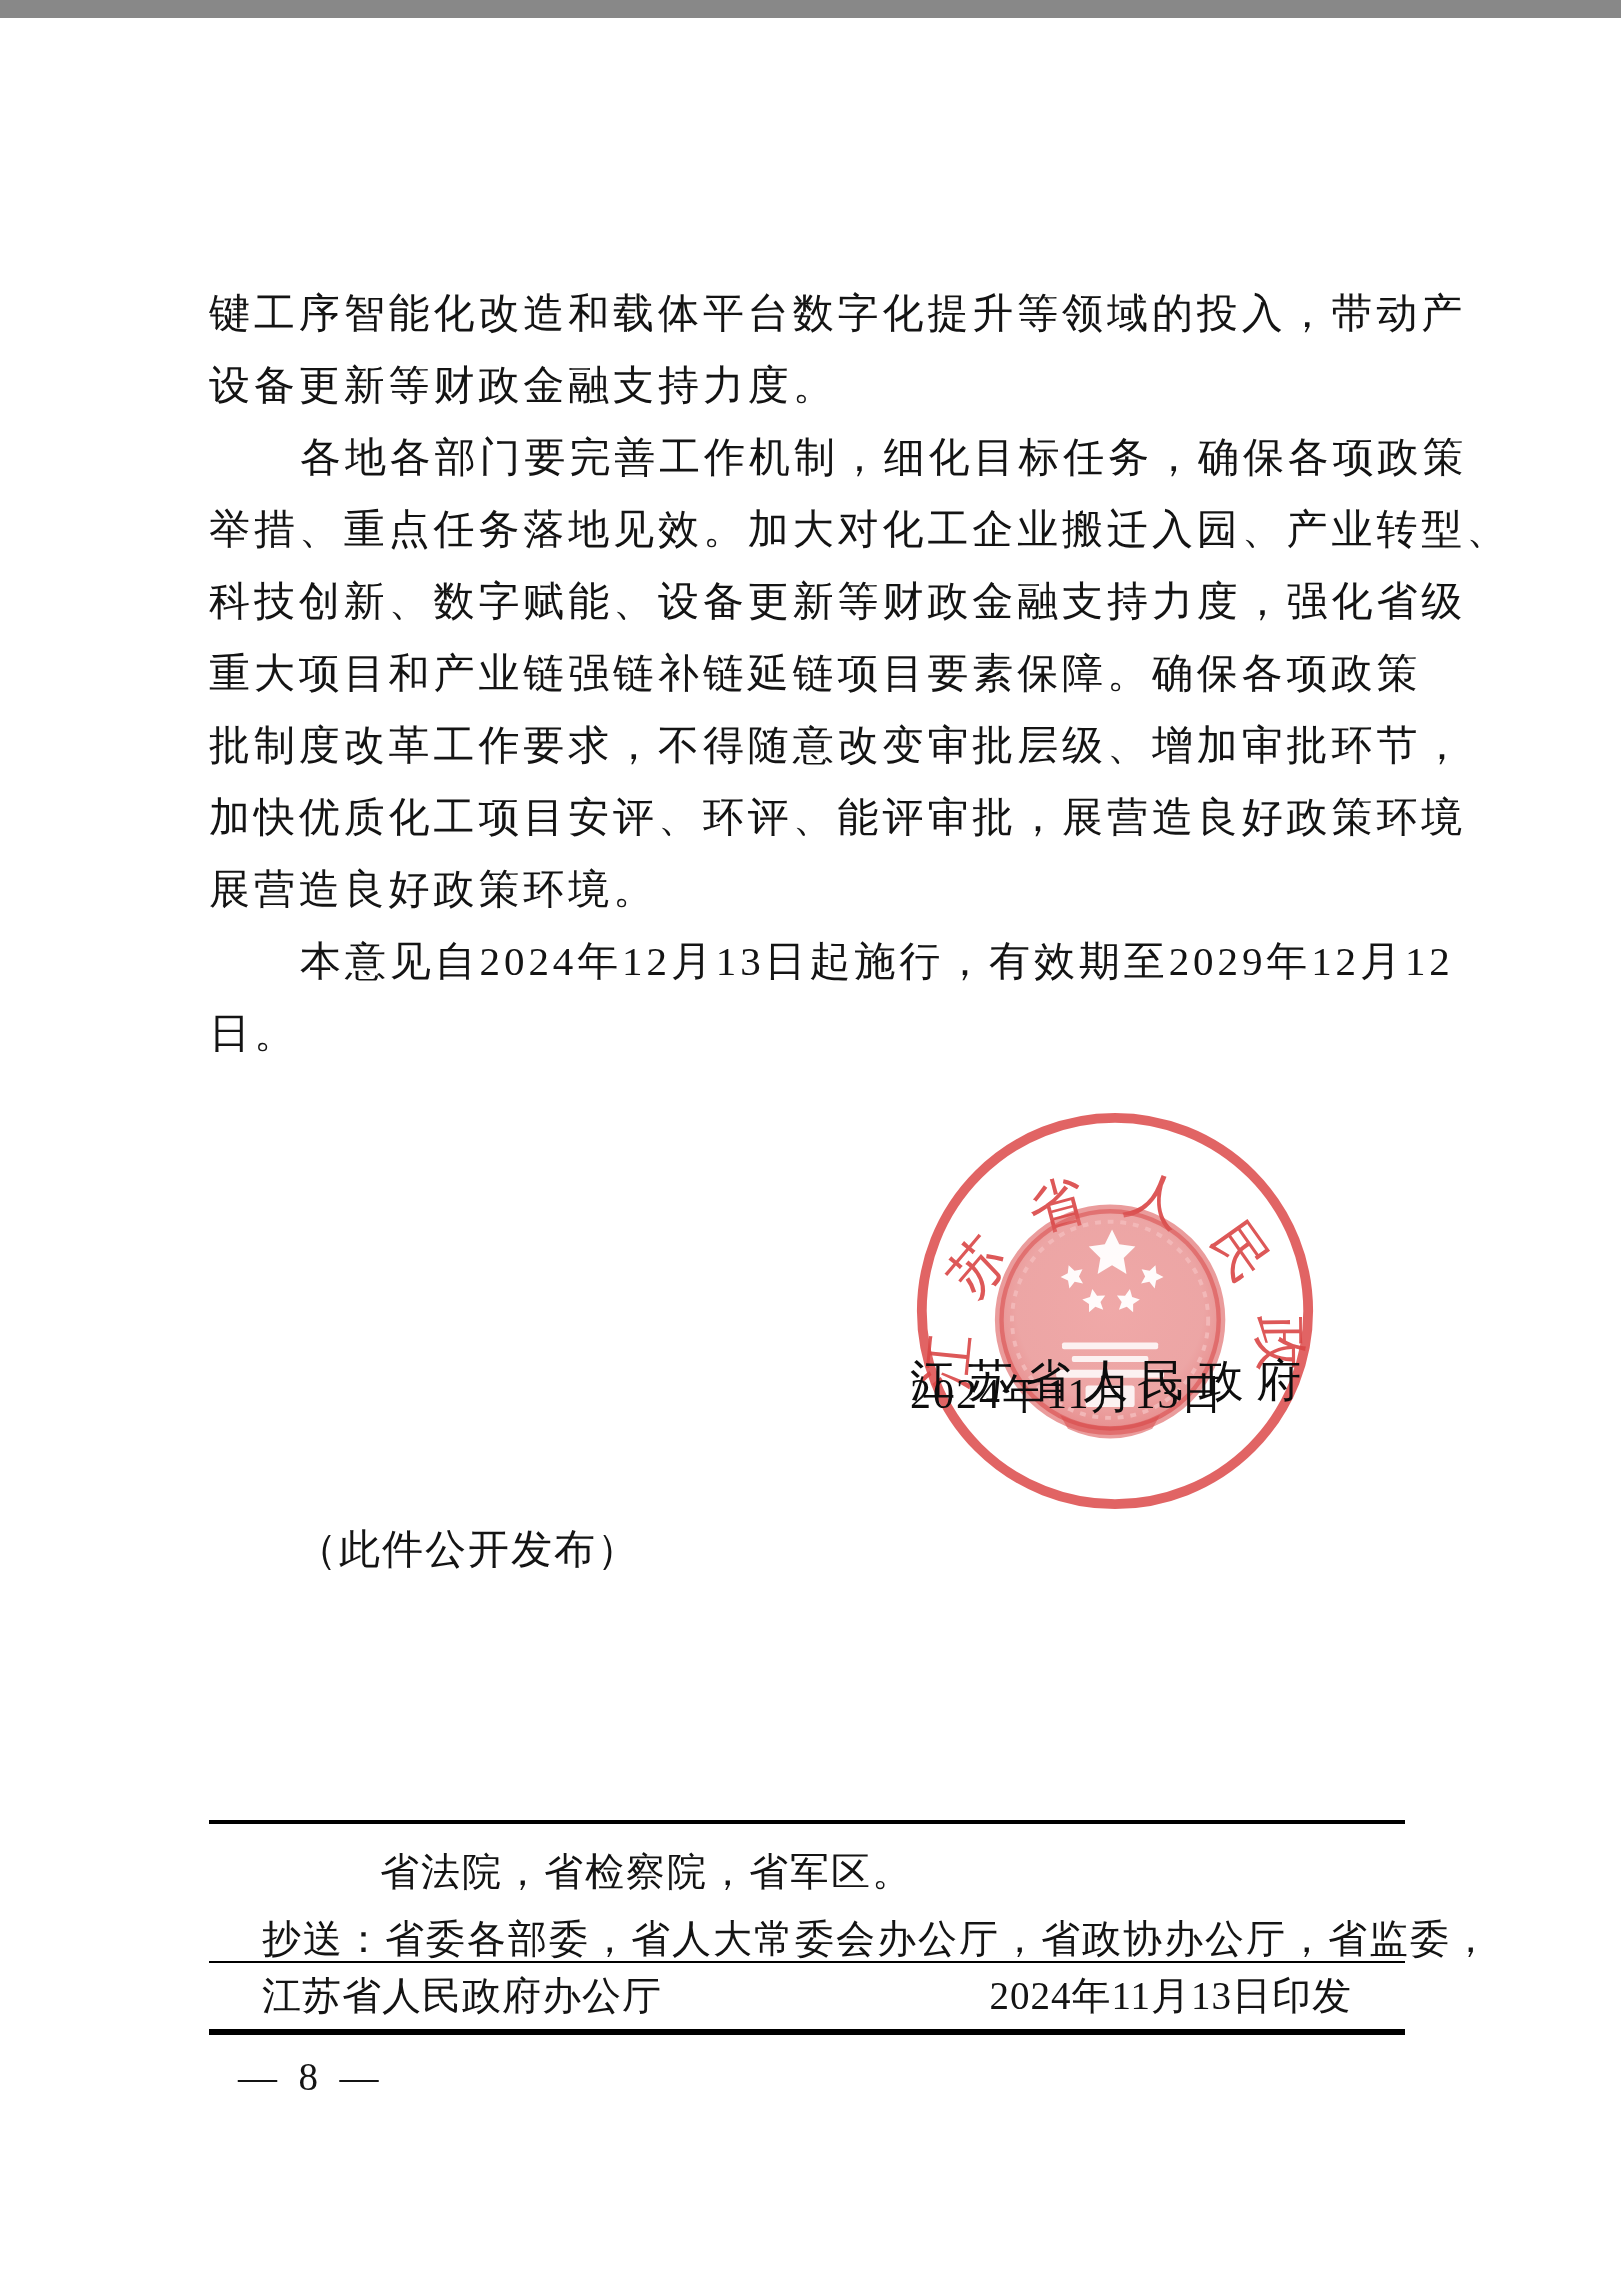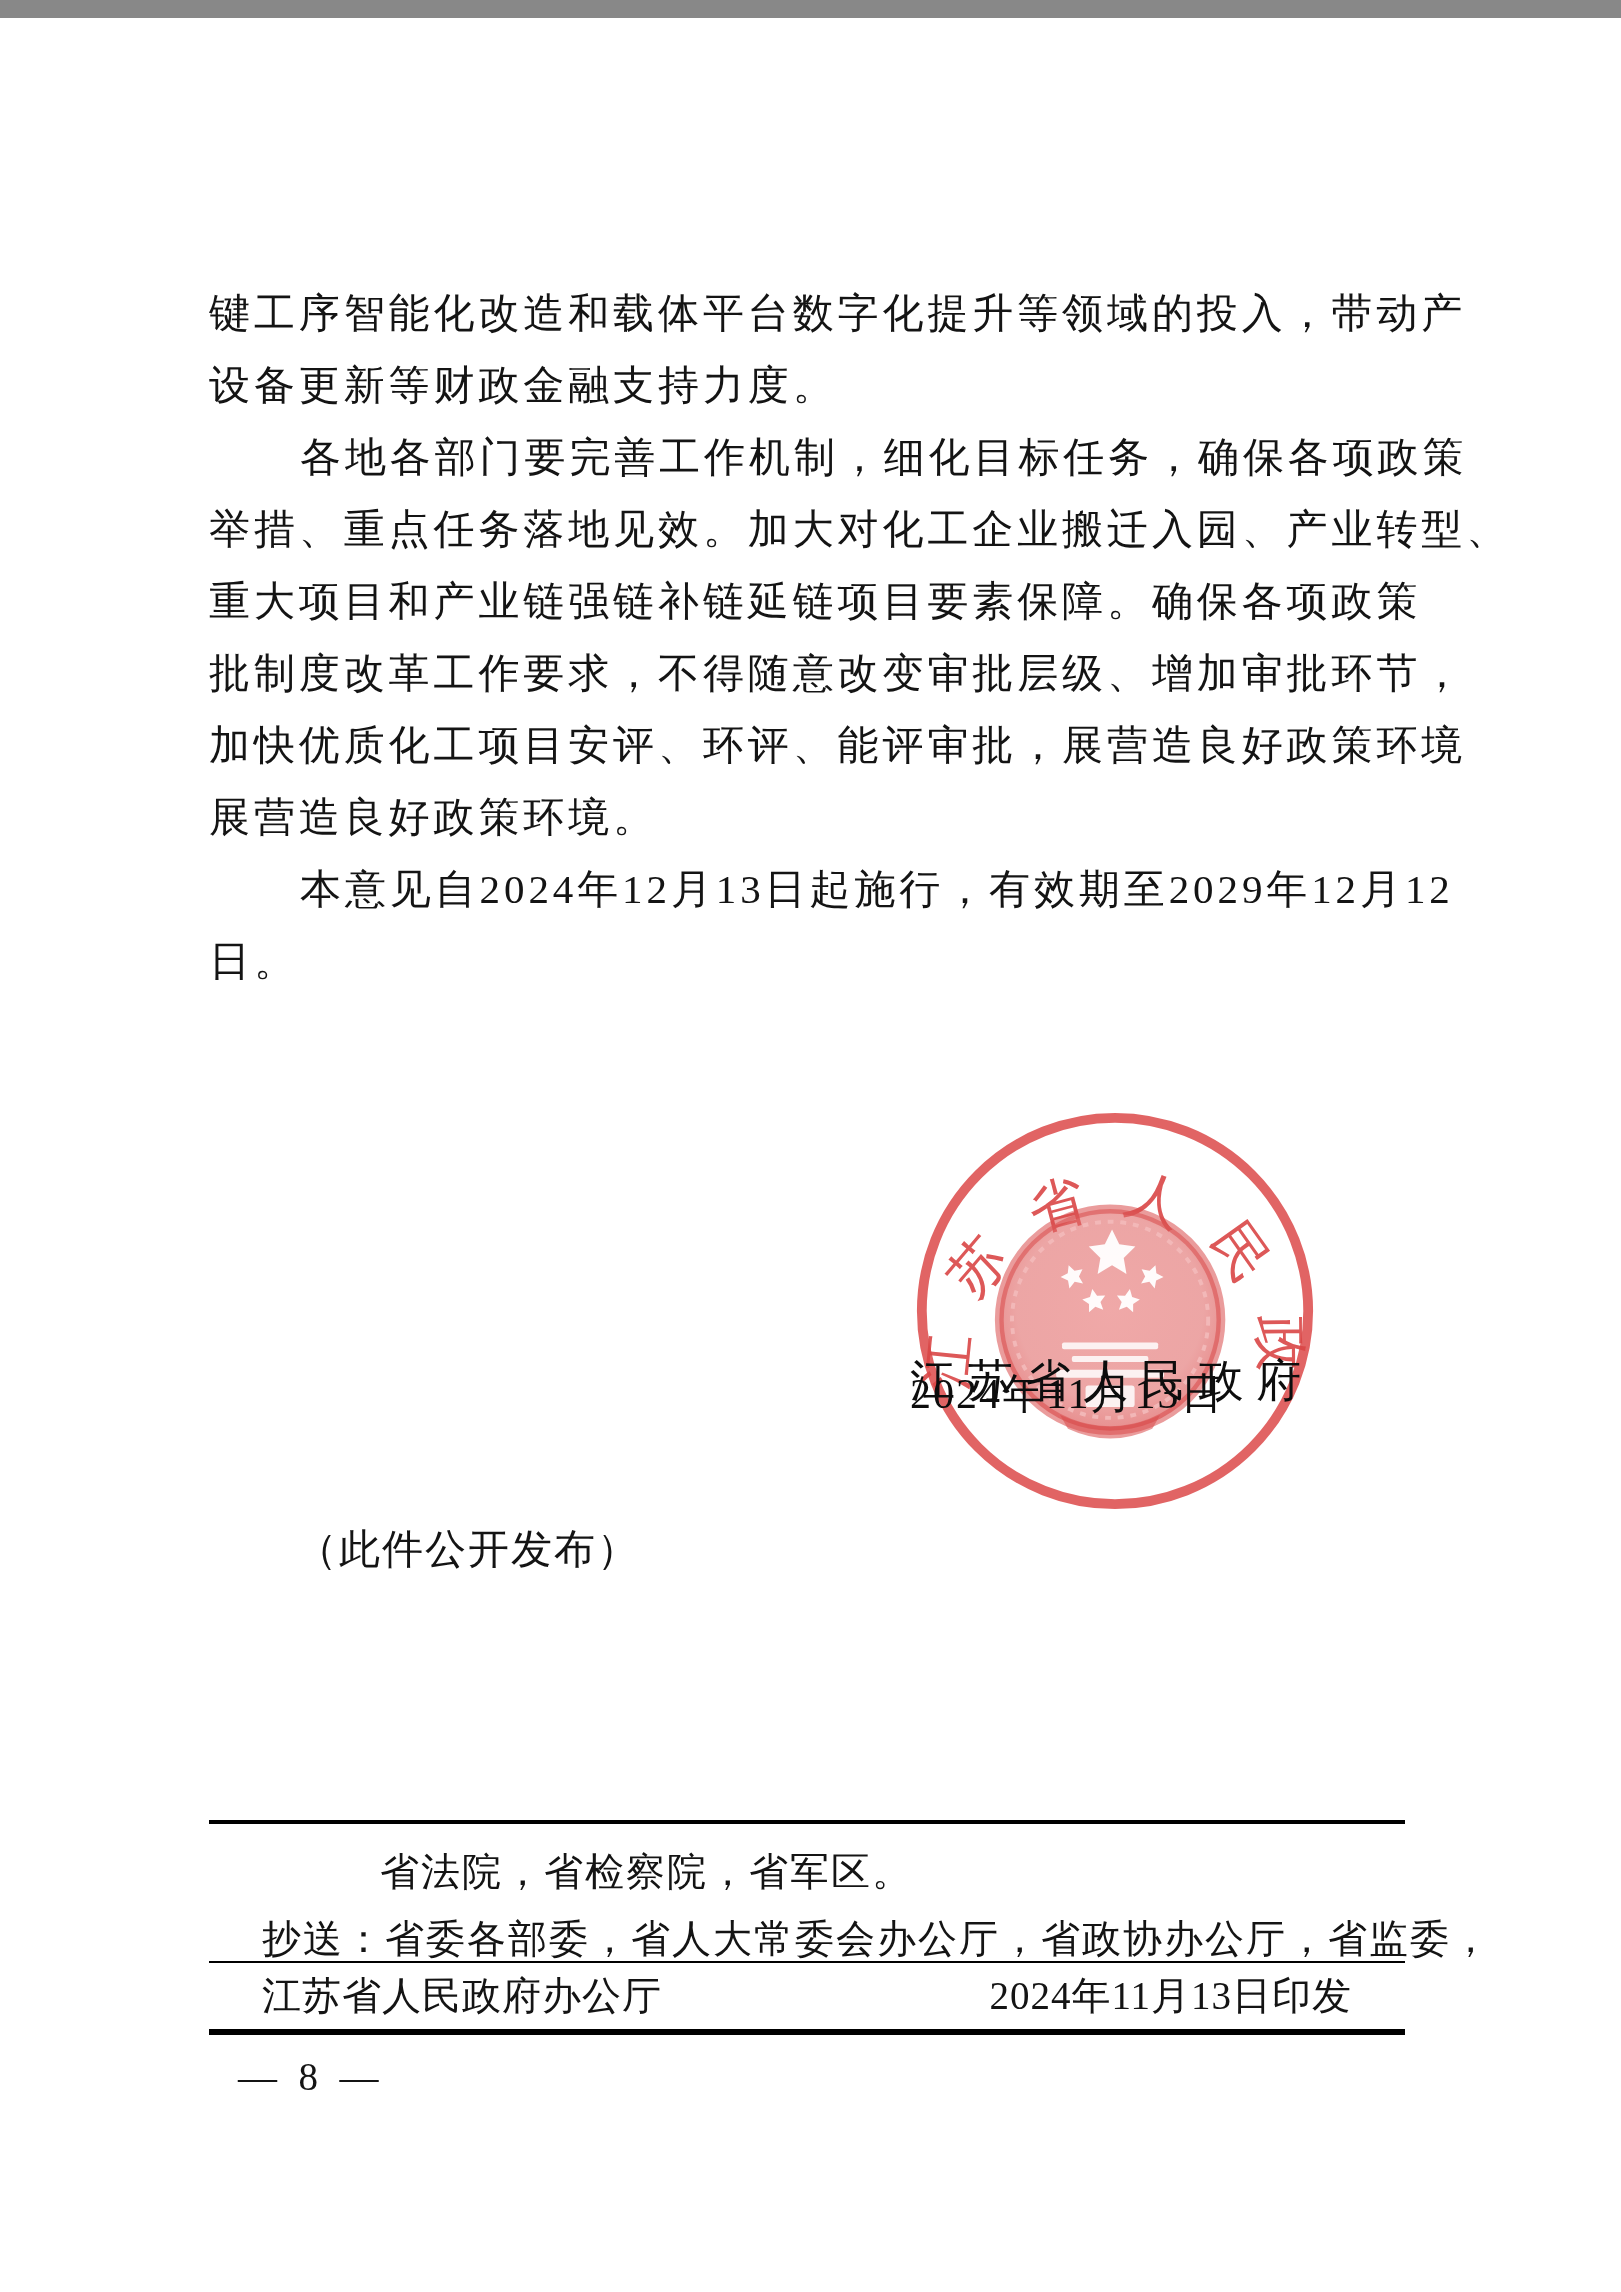--- a/index.html
+++ b/index.html
@@ -119,20 +119,21 @@
 </head>
 <body>
 
 <div class="page">
 
   <div class="doc-body">
     <div class="doc-line">键工序智能化改造和载体平台数字化提升等领域的投入，带动产</div>
     <div class="doc-line">设备更新等财政金融支持力度。</div>
     <div class="doc-line indent">各地各部门要完善工作机制，细化目标任务，确保各项政策</div>
     <div class="doc-line">举措、重点任务落地见效。加大对化工企业搬迁入园、产业转型、</div>
+    <div class="doc-line">科技创新、数字赋能、设备更新等财政金融支持力度，强化省级</div>
     <div class="doc-line">重大项目和产业链强链补链延链项目要素保障。确保各项政策</div>
     <div class="doc-line">批制度改革工作要求，不得随意改变审批层级、增加审批环节，</div>
     <div class="doc-line">加快优质化工项目安评、环评、能评审批，展营造良好政策环境</div>
     <div class="doc-line">展营造良好政策环境。</div>
     <div class="doc-line indent">本意见自2024年12月13日起施行，有效期至2029年12月12</div>
     <div class="doc-line">日。</div>
   </div>
 
   <svg class="seal" viewBox="0 0 412 412">
     <defs>

